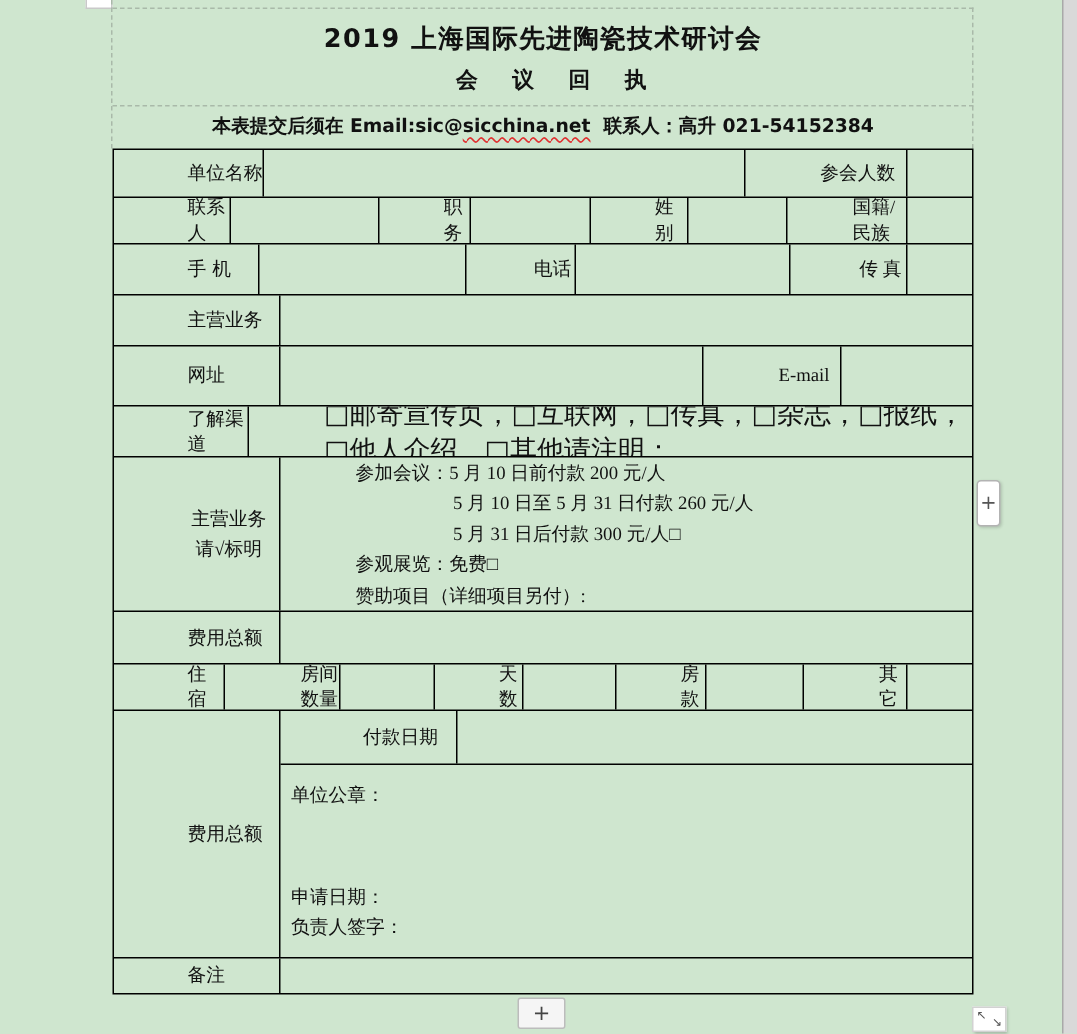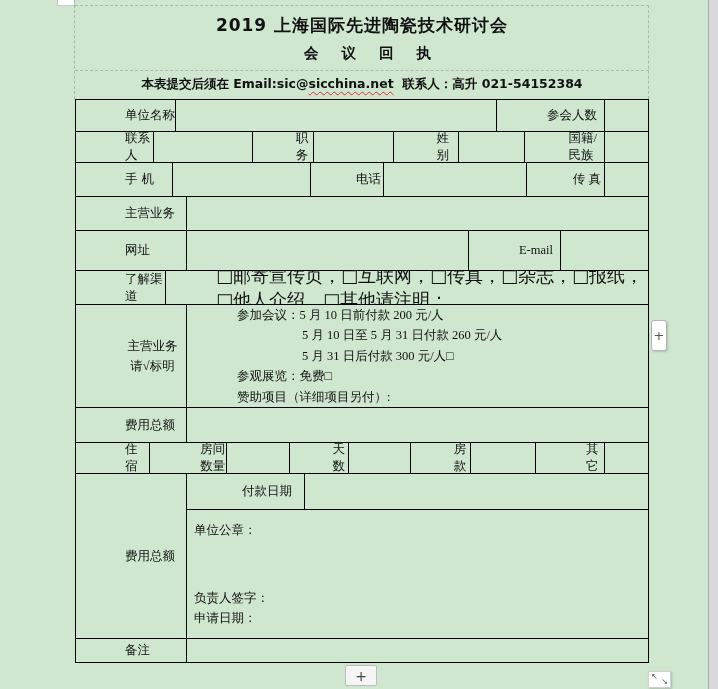--- a/index.html
+++ b/index.html
@@ -158,22 +158,22 @@
   <div class="row" style="height:165px">
     <div class="c lab" style="width:68px">费用总额</div>
     <div class="paycol">
       <div class="paycol-top">
         <div class="c mid" style="width:75px">付款日期</div>
         <div class="c f1"></div>
       </div>
       <div class="paycol-bottom">
         <div>单位公章：</div>
         <div style="line-height:20px">
+          <div>申请日期：</div>
           <div>负责人签字：</div>
-          <div>申请日期：</div>
         </div>
       </div>
     </div>
   </div>
 
   <div class="row">
     <div class="c lab" style="width:68px">备注</div>
     <div class="c f1"></div>
   </div>
 

